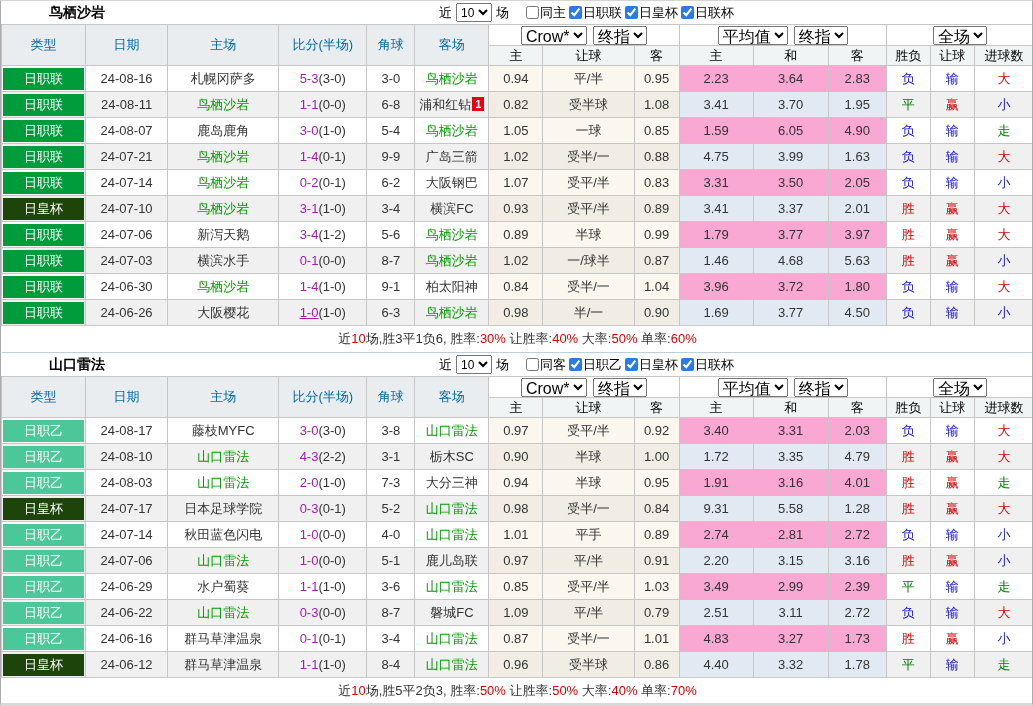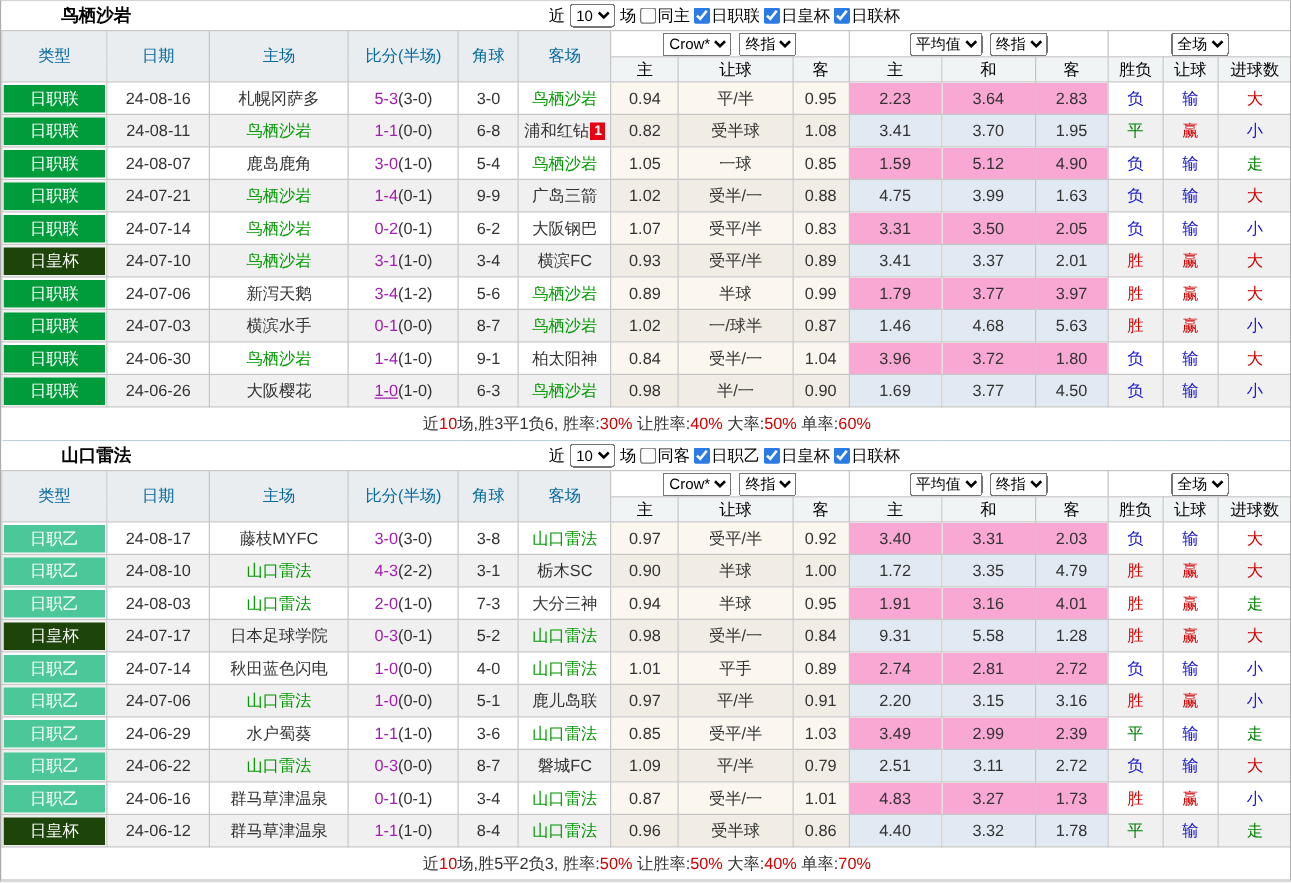--- a/index.html
+++ b/index.html
@@ -5,30 +5,30 @@
   *{box-sizing:border-box}
   html,body{margin:0;padding:0;background:#fff}
   body{font-family:"Liberation Sans","DejaVu Sans",sans-serif}
   .page{width:1033px;height:706px;border-left:1px solid #ABABAB;border-right:1px solid #ABABAB;
         border-top:1px solid #D5D5D5;border-bottom:3px solid #D8D8D8;overflow:hidden;background:#fff}
   .title-bar{position:relative;height:23px;background:#fff}
   .team-name{position:absolute;left:48px;top:0;line-height:23px;font-size:14px;font-weight:bold;color:#000}
   .filters{position:absolute;left:438px;top:0;height:23px;display:flex;align-items:center;
            font-size:13px;color:#000;gap:2px;white-space:nowrap}
   .filters .nsel{font-size:12px;height:19px;margin:0 2px}
-  .cb{display:inline-flex;align-items:center;margin-left:1px;cursor:pointer}
+  .cb{display:inline-flex;align-items:center;margin-left:15px;cursor:pointer}
   .cb.tight{margin-left:1px}
   .cb input{width:13px;height:13px;margin:0 1px 0 0;accent-color:#2B7BE4}
   table{border-collapse:collapse;table-layout:fixed;width:1033px}
   th,td{border:1px solid #C6C6C6;text-align:center;font-size:13px;color:#333;
         padding:0;white-space:nowrap;overflow:hidden}
   tr.h1{height:21px}
   .hbase{background:#E9EDF0;font-weight:normal;color:#0369a1}
   .hsel{background:#FFFFFF;font-weight:normal}
-  .hsel select{font-size:12px;height:19px;margin:0 3px}
+  .hsel select{font-size:16px;height:19px;margin:0 3px}
   tr.h2{height:20px}
   tr.h2 th{background:#F1F4F5;font-weight:normal;color:#000}
   tbody tr{height:26px}
   tr.odd td{background:#FFFFFF}
   tr.even td{background:#F0F0F0}
   tr.odd td.od{background:#FBF6EE}
   tr.even td.od{background:#F2EDE4}
   tr.odd td.av{background:#f9a8d4}
   tr.even td.av{background:#E1EAF2}
   td.lgcell{padding:1px}
@@ -165,21 +165,21 @@
             </td>
             <td>24-08-07</td>
             <td><span class="">鹿岛鹿角</span></td>
             <td><span class="sc">3-0</span><span class="half">(1-0)</span></td>
             <td>5-4</td>
             <td><span class="focus">鸟栖沙岩</span></td>
             <td class="od">1.05</td>
             <td class="od">一球</td>
             <td class="od">0.85</td>
             <td class="av">1.59</td>
-            <td class="av">5.12</td>
+            <td class="av">6.05</td>
             <td class="av">4.90</td>
             <td class="c-b">负</td>
             <td class="c-b">输</td>
             <td class="c-g">走</td>
           </tr>
           <tr class="even">
             <td class="lgcell">
               <span class="lg lg-j1">日职联</span>
             </td>
             <td>24-07-21</td>

